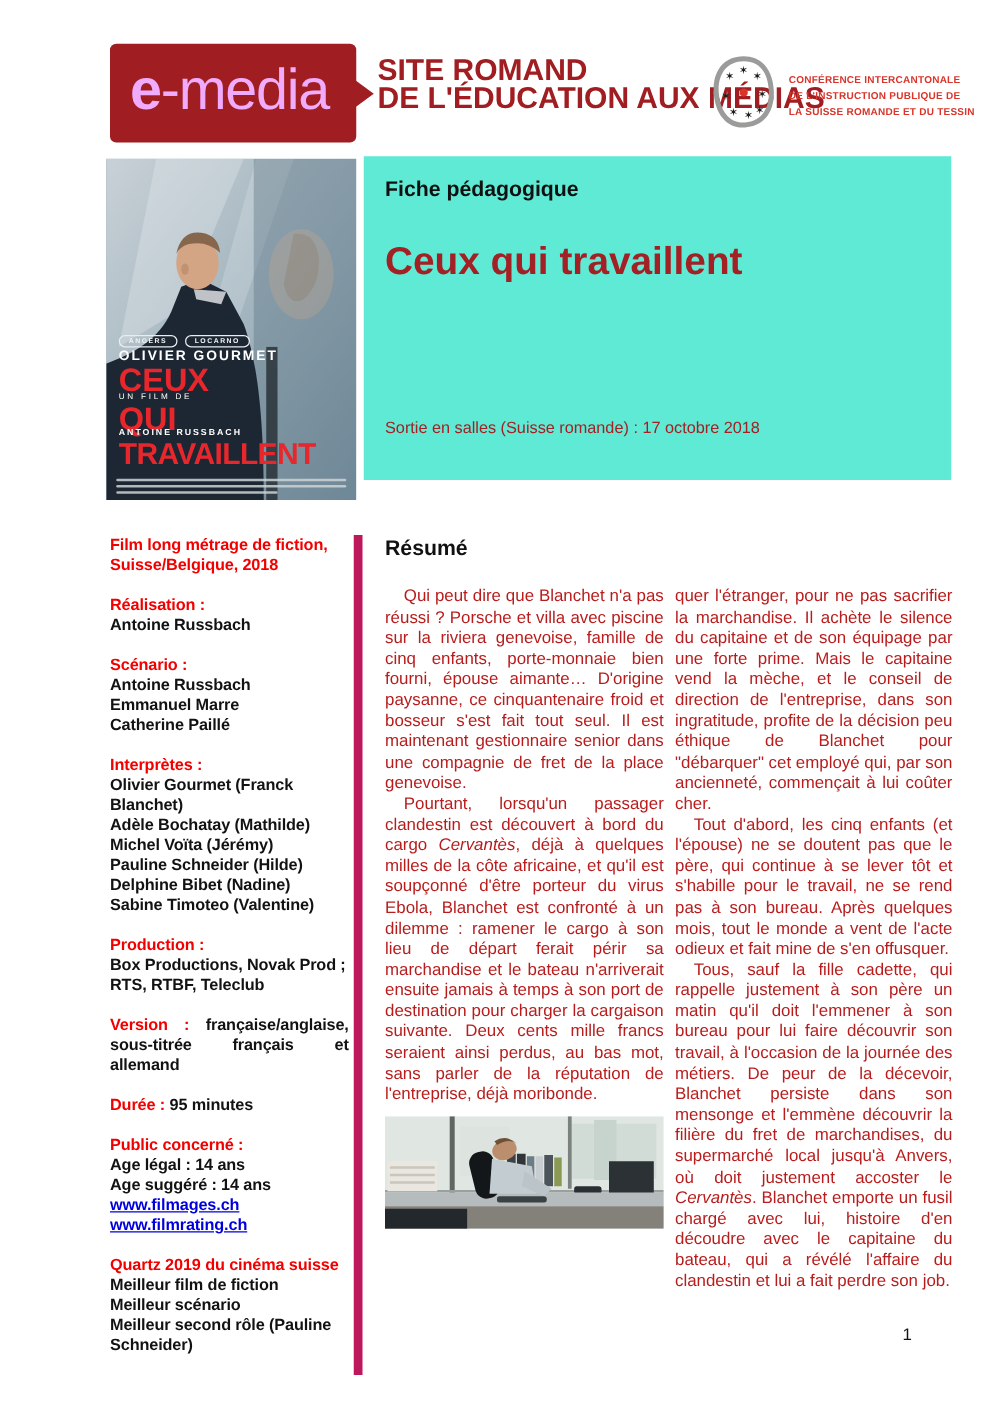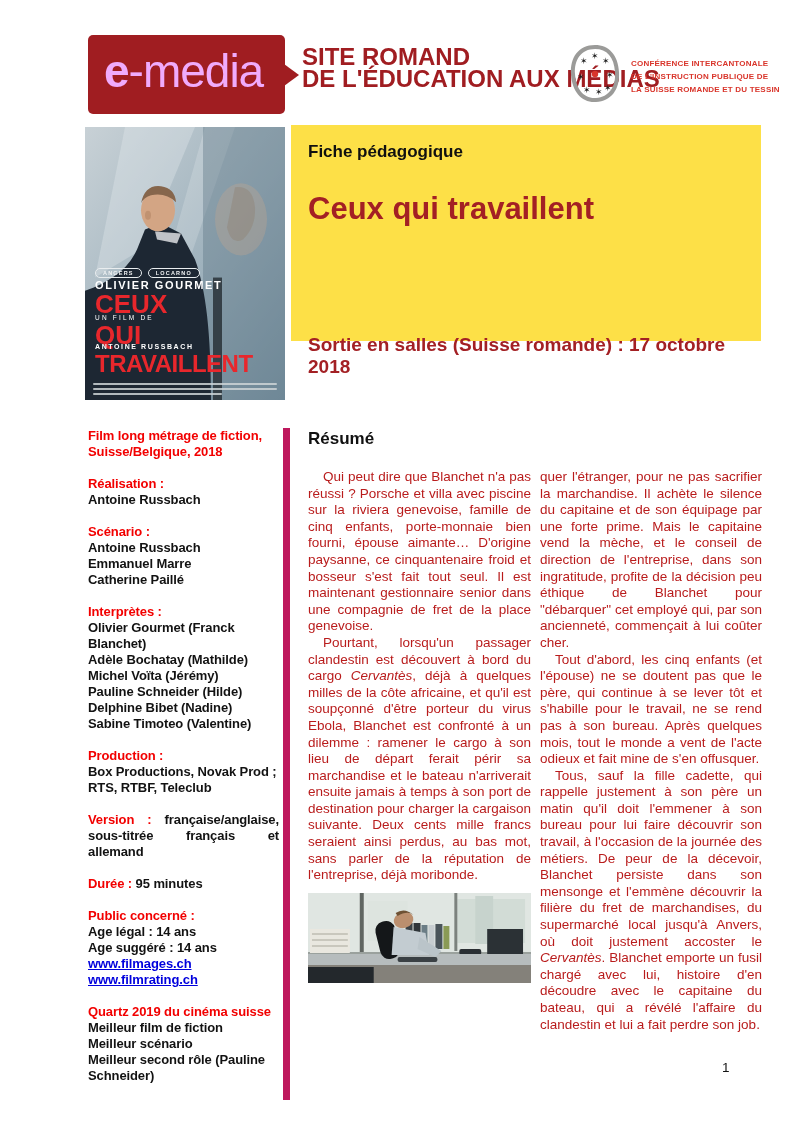--- a/index.html
+++ b/index.html
@@ -32,24 +32,24 @@
   .pactor{top:152px;font-size:11px;font-weight:bold;letter-spacing:1.6px;}
   .pt-red{color:#e8272c;font-weight:bold;}
   .pt1{top:162px;font-size:26px;letter-spacing:0;}
   .pfilmde{top:187px;font-size:6.5px;letter-spacing:2.2px;}
   .pt2{top:193px;font-size:26px;}
   .pdirector{top:216px;font-size:7px;font-weight:bold;letter-spacing:1.6px;}
   .pt3{top:223px;font-size:24px;letter-spacing:-.5px;}
   .pcredits{position:absolute;left:8px;right:8px;top:256px;}
   .pcredits i{display:block;height:2px;background:#ccd3d6;opacity:.85;margin-bottom:3px;border-radius:1px;}
   
-  .banner{position:absolute;left:291px;top:125px;width:470px;height:216px;background:#fde047;}
+  .banner{position:absolute;left:291px;top:125px;width:470px;height:259px;background:#5eead4;}
   .banner .kicker{position:absolute;left:17px;top:17px;font-size:17px;font-weight:bold;color:#101010;}
   .banner .btitle{position:absolute;left:17px;top:66px;font-size:31px;font-weight:bold;color:#a32024;}
-  .banner .release{position:absolute;left:17px;top:209px;font-size:19px;font-weight:bold;color:#a32024;}
+  .banner .release{position:absolute;left:17px;top:209px;font-size:13px;font-weight:normal;color:#a32024;}
   
   .content{position:absolute;left:88px;top:428px;width:674px;display:flex;align-items:stretch;}
   .sidebar{width:200px;min-height:650px;border-right:7px solid #be185d;
     font-weight:bold;font-size:13px;line-height:16px;color:#121212;letter-spacing:-.1px;}
   .sb-section{margin:0 4px 16px 0;}
   .sb-heading{color:#f20000;}
   .sb-inline{text-align:justify;}
   .sb-heading-inline{color:#f20000;}
   .sb-link{display:block;color:#0000dd;text-decoration:underline;cursor:pointer;}
   .main{margin-left:18px;width:454px;}

